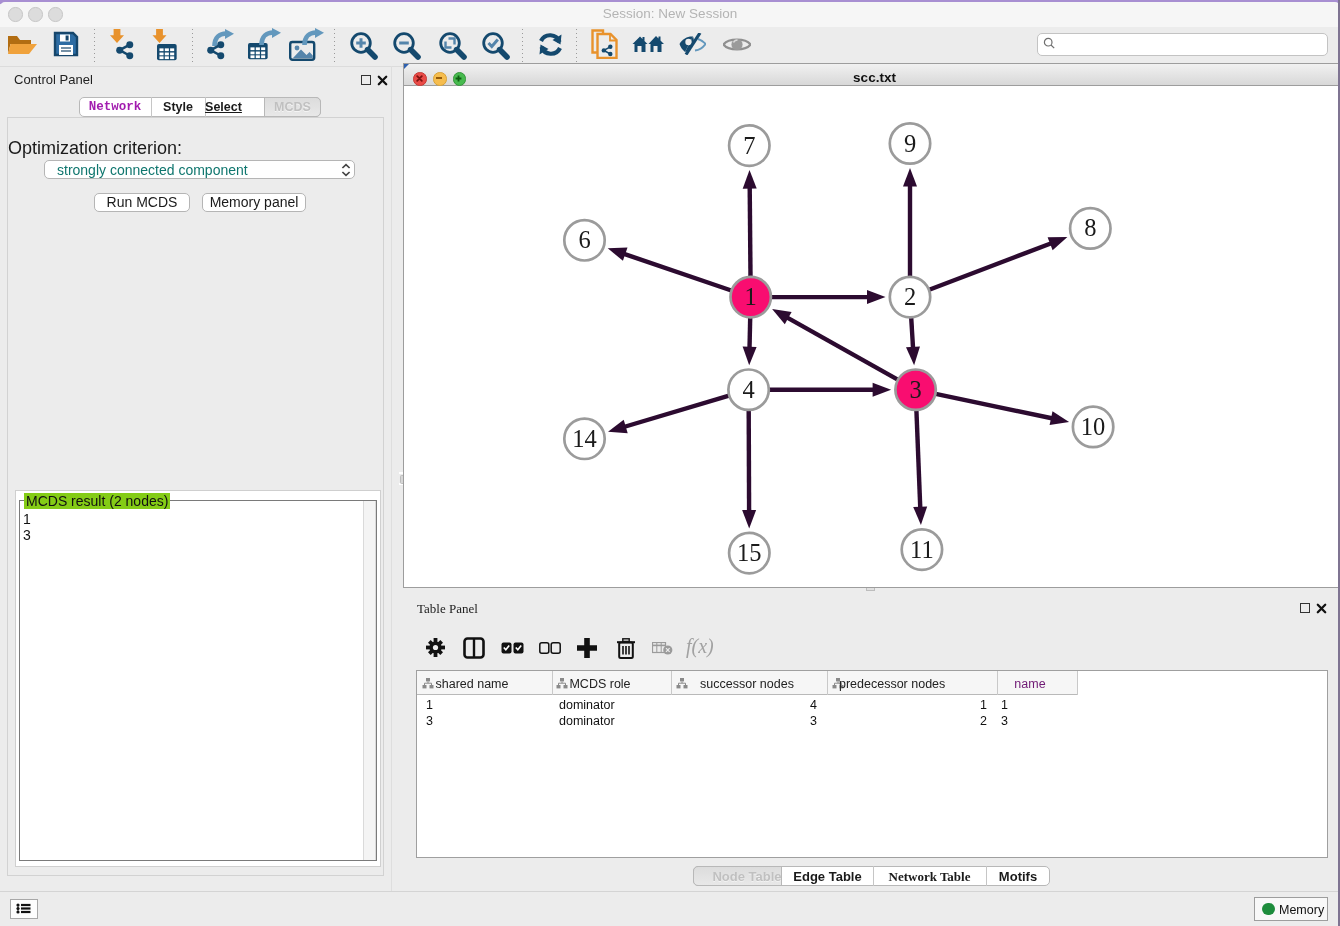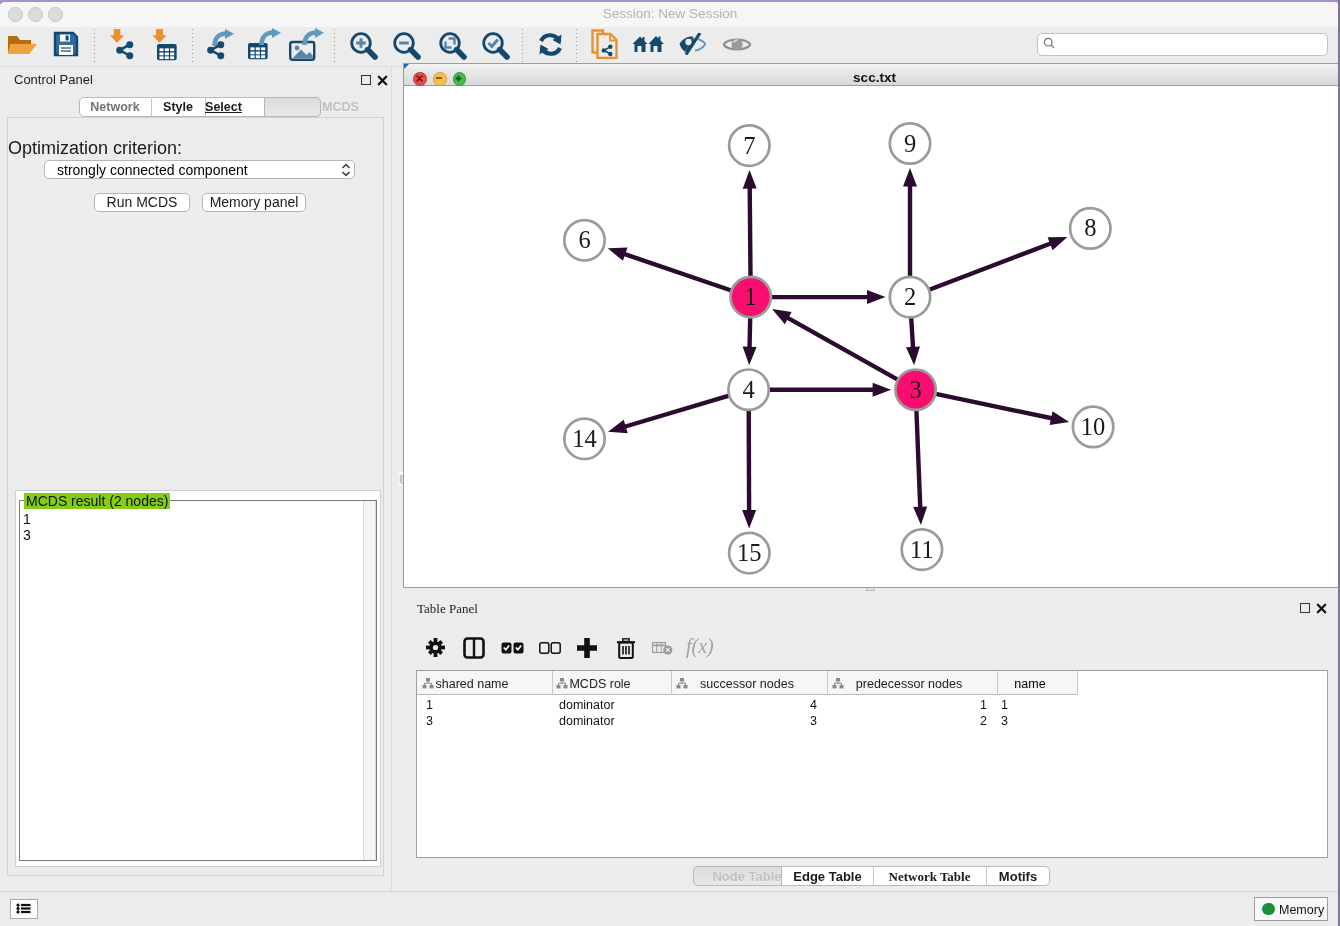--- a/index.html
+++ b/index.html
@@ -177,29 +177,29 @@
 <div class="abs" style="left:14px;top:72px;font-size:13px;color:#222;">Control Panel</div>
 <div class="abs" style="left:361px;top:75px;width:8px;height:8px;border:1.6px solid #333;"></div>
 <svg class="abs" style="left:377px;top:74.5px;" width="11" height="11" viewBox="0 0 11 11">
     <path d="M1.8 1.8 L9.2 9.2 M9.2 1.8 L1.8 9.2" stroke="#111" stroke-width="2.3" stroke-linecap="round"></path>
   </svg>
 
 <div class="abs" style="left:79px;top:97px;width:242px;height:20px;background:#ffffff;border:1px solid #b8b8b8;border-radius:5px;box-sizing:border-box;"></div>
 <div class="abs" style="left:264px;top:97px;width:57px;height:20px;background:linear-gradient(#dcdcdc,#e8e8e8);border:1px solid #b8b8b8;border-radius:0 5px 5px 0;box-sizing:border-box;"></div>
 <div class="abs" style="left:151px;top:97px;width:1px;height:20px;background:#c6c6c6;"></div>
 <div class="abs" style="left:205px;top:97px;width:1px;height:20px;background:#c6c6c6;"></div>
-<div class="abs" style="left:79px;top:99.5px;width:72px;text-align:center;font-size:12.5px;font-weight:700;color:#737373;">Network</div>
+<div class="abs" style="left:79px;top:99.5px;width:72px;text-align:center;font-size:12.5px;font-weight:700;color:#a21caf;font-family:Liberation Mono, monospace;">Network</div>
 <div class="abs" style="left:151px;top:99.5px;width:54px;text-align:center;font-size:12.5px;font-weight:700;color:#1a1a1a;">Style</div>
 <div class="abs" style="left:205px;top:99.5px;width:37px;text-align:center;font-size:12.5px;font-weight:700;color:#1a1a1a;text-decoration:underline;">Select</div>
-<div class="abs" style="left:264px;top:99.5px;width:57px;text-align:center;font-size:12.5px;font-weight:700;color:#c0c0c0;text-shadow:0 1px 0 #f4f4f4;padding-left:48px;">MCDS</div>
+<div class="abs" style="left:264px;top:99.5px;width:57px;text-align:center;font-size:12.5px;font-weight:700;color:#c0c0c0;text-shadow:0 1px 0 #f4f4f4;">MCDS</div>
 
 <div class="abs" style="left:7px;top:117px;width:377px;height:759px;border:1px solid #d2d2d2;background:#ececec;box-sizing:border-box;"></div>
 <div class="abs" style="left:8px;top:138px;width:375px;text-align:left;font-size:18px;color:#1a1a1a;">Optimization criterion:</div>
 <div class="abs" style="left:44px;top:160px;width:311px;height:19px;background:#ffffff;border:1px solid #b5b5b5;border-radius:5px;box-sizing:border-box;"></div>
-<div class="abs" style="left:57px;top:162px;font-size:14px;color:#000000;">strongly connected component</div>
+<div class="abs" style="left:57px;top:162px;font-size:14px;color:#0f766e;">strongly connected component</div>
 <svg class="abs" style="left:340px;top:163px;" width="12" height="14" viewBox="0 0 12 14">
     <path d="M2.4 5 L6 1.6 L9.6 5" fill="none" stroke="#444" stroke-width="1.7"></path>
     <path d="M2.4 9 L6 12.4 L9.6 9" fill="none" stroke="#444" stroke-width="1.7"></path>
   </svg>
 <div class="abs" style="left:94px;top:193px;width:96px;height:19px;background:#ffffff;border:1px solid #b5b5b5;border-radius:5px;box-sizing:border-box;text-align:center;font-size:14px;color:#1a1a1a;line-height:17px;">Run MCDS</div>
 <div class="abs" style="left:202px;top:193px;width:104px;height:19px;background:#ffffff;border:1px solid #b5b5b5;border-radius:5px;box-sizing:border-box;text-align:center;font-size:14px;color:#1a1a1a;line-height:17px;">Memory panel</div>
 
 <div class="abs" style="left:15px;top:490px;width:366px;height:377px;background:#ffffff;border:1px solid #cfcfcf;box-sizing:border-box;"></div>
 <div class="abs" style="left:19px;top:500px;width:358px;height:361px;border:1px solid #7a7a7a;box-sizing:border-box;"></div>
 <div class="abs" style="left:24px;top:493px;background:#84cc16;padding:0 2px;font-size:14px;color:#111;">MCDS result (2 nodes)</div>
@@ -365,22 +365,22 @@
   </svg>
 <svg class="abs" style="left:832px;top:678px;" width="12" height="11" viewBox="0 0 12 11">
     <rect x="4" y="0" width="4" height="3.4" fill="#8a8a8a"></rect>
     <rect x="0.5" y="7" width="4" height="3.4" fill="#8a8a8a"></rect>
     <rect x="7.5" y="7" width="4" height="3.4" fill="#8a8a8a"></rect>
     <path d="M6 3.4 V5.2 M2.5 7 V5.2 H9.5 V7" fill="none" stroke="#8a8a8a" stroke-width="1"></path>
   </svg>
 <div class="abs" style="left:402px;top:677px;width:140px;text-align:center;font-size:12.5px;color:#222;">shared name</div>
 <div class="abs" style="left:530px;top:677px;width:140px;text-align:center;font-size:12.5px;color:#222;">MCDS role</div>
 <div class="abs" style="left:677px;top:677px;width:140px;text-align:center;font-size:12.5px;color:#222;">successor nodes</div>
-<div class="abs" style="left:839px;top:677px;width:140px;text-align:center;font-size:12.5px;color:#222;">predecessor nodes</div>
-<div class="abs" style="left:960px;top:677px;width:140px;text-align:center;font-size:12.5px;color:#000000;">name</div>
+<div class="abs" style="left:839px;top:677px;width:140px;text-align:left;font-size:12.5px;color:#222;">predecessor nodes</div>
+<div class="abs" style="left:960px;top:677px;width:140px;text-align:center;font-size:12.5px;color:#701a75;">name</div>
 <div class="abs" style="left:426px;top:698px;font-size:12.5px;color:#111;">1</div>
 <div class="abs" style="left:559px;top:698px;font-size:12.5px;color:#111;">dominator</div>
 <div class="abs" style="left:717px;top:698px;width:100px;text-align:right;font-size:12.5px;color:#111;">4</div>
 <div class="abs" style="left:887px;top:698px;width:100px;text-align:right;font-size:12.5px;color:#111;">1</div>
 <div class="abs" style="left:1001px;top:698px;font-size:12.5px;color:#111;">1</div>
 <div class="abs" style="left:426px;top:713.5px;font-size:12.5px;color:#111;">3</div>
 <div class="abs" style="left:559px;top:713.5px;font-size:12.5px;color:#111;">dominator</div>
 <div class="abs" style="left:717px;top:713.5px;width:100px;text-align:right;font-size:12.5px;color:#111;">3</div>
 <div class="abs" style="left:887px;top:713.5px;width:100px;text-align:right;font-size:12.5px;color:#111;">2</div>
 <div class="abs" style="left:1001px;top:713.5px;font-size:12.5px;color:#111;">3</div>

